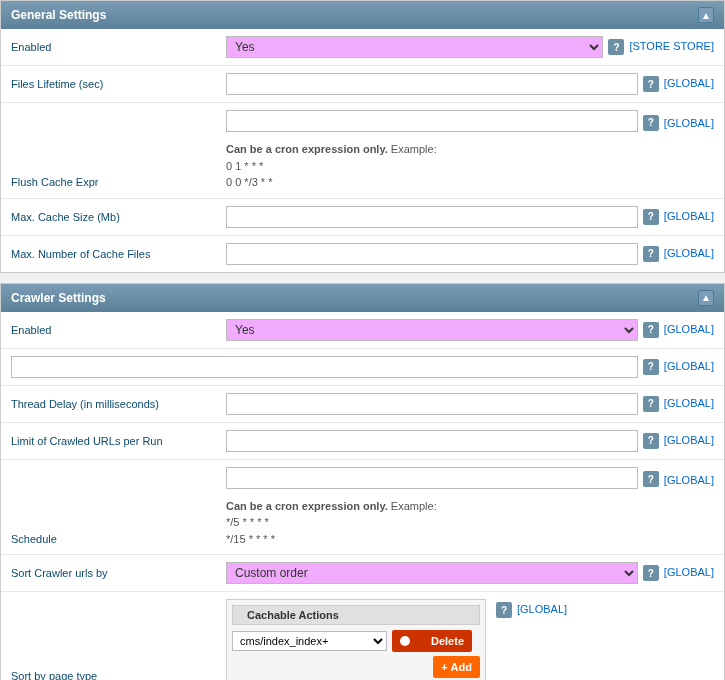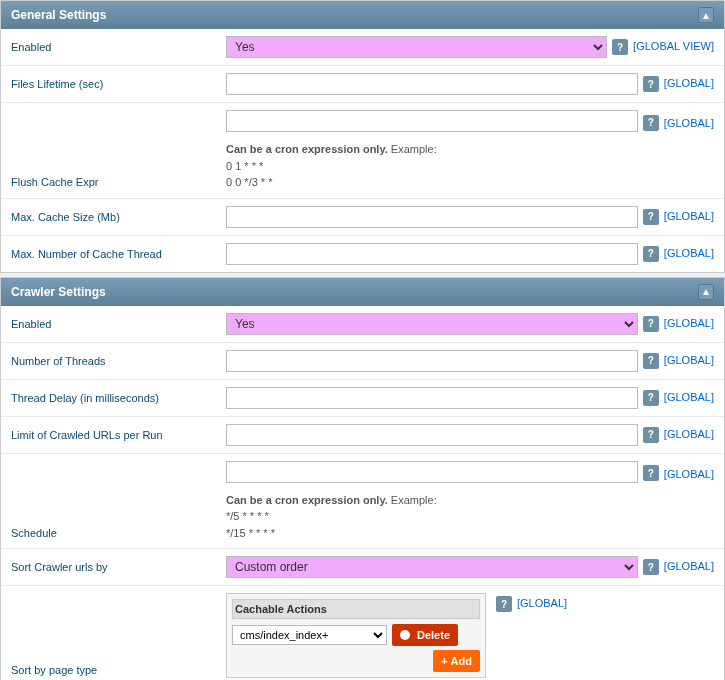--- a/index.html
+++ b/index.html
@@ -7,21 +7,21 @@
       font-family: Arial, Helvetica, sans-serif;
       font-size: 12px;
       background: #f0f0f0;
       color: #333;
     }
     .page-wrapper {
       width: 725px;
       background: #f0f0f0;
     }
     .section {
-      margin-bottom: 4px;
+      margin-bottom: 10px;
       border: 1px solid #ccc;
       background: #fff;
     }
     .section-header {
       background: linear-gradient(to bottom, #7a9db5 0%, #5c8099 100%);
       color: #fff;
       font-weight: bold;
       font-size: 12px;
       padding: 6px 10px;
       display: flex;
@@ -127,21 +127,21 @@
     .cachable-table {
       border: 1px solid #ccc;
       background: #f5f5f5;
       padding: 5px;
       min-width: 260px;
     }
     .cachable-table .table-header {
       font-weight: bold;
       font-size: 11px;
       color: #333;
-      padding: 3px 2px;
+      padding: 3px 14px;
       background: #e0e0e0;
       border: 1px solid #ccc;
       margin-bottom: 5px;
     }
     .cachable-actions-row {
       display: flex;
       align-items: center;
       gap: 5px;
       margin-bottom: 4px;
     }
@@ -157,21 +157,21 @@
       background: #cc3300;
       color: #fff;
       border: none;
       padding: 3px 8px;
       font-size: 11px;
       font-weight: bold;
       cursor: pointer;
       border-radius: 2px;
       display: flex;
       align-items: center;
-      gap: 7px;
+      gap: 21px;
       height: 22px;
     }
     .btn-add {
       background: #ff6600;
       color: #fff;
       border: none;
       padding: 3px 8px;
       font-size: 11px;
       font-weight: bold;
       cursor: pointer;
@@ -200,21 +200,21 @@
     <div class="section-body">
 
       <div class="form-row">
         <div class="form-label">Enabled</div>
         <div class="form-control-wrap">
           <select class="form-select">
             <option>Yes</option>
             <option>No</option>
           </select>
           <a class="help-btn">?</a>
-          <span class="scope-label">[GLOBAL VIEW]</span>
+          <span class="scope-label">[STORE STORE]</span>
         </div>
       </div>
 
       <div class="form-row">
         <div class="form-label">Files Lifetime (sec)</div>
         <div class="form-control-wrap">
           <input type="text" class="form-input" style="">
           <a class="help-btn">?</a>
           <span class="scope-label">[GLOBAL]</span>
         </div>
@@ -239,21 +239,21 @@
       <div class="form-row">
         <div class="form-label">Max. Cache Size (Mb)</div>
         <div class="form-control-wrap">
           <input type="text" class="form-input" style="">
           <a class="help-btn">?</a>
           <span class="scope-label">[GLOBAL]</span>
         </div>
       </div>
 
       <div class="form-row">
-        <div class="form-label">Max. Number of Cache Thread</div>
+        <div class="form-label">Max. Number of Cache Files</div>
         <div class="form-control-wrap">
           <input type="text" class="form-input" style="">
           <a class="help-btn">?</a>
           <span class="scope-label">[GLOBAL]</span>
         </div>
       </div>
     </div>
   </div>
 
   <div class="section">
@@ -269,21 +269,20 @@
           <select class="form-select">
             <option>Yes</option>
             <option>No</option>
           </select>
           <a class="help-btn">?</a>
           <span class="scope-label">[GLOBAL]</span>
         </div>
       </div>
 
       <div class="form-row">
-        <div class="form-label">Number of Threads</div>
         <div class="form-control-wrap">
           <input type="text" class="form-input" style="">
           <a class="help-btn">?</a>
           <span class="scope-label">[GLOBAL]</span>
         </div>
       </div>
 
       <div class="form-row">
         <div class="form-label">Thread Delay (in milliseconds)</div>
         <div class="form-control-wrap">

